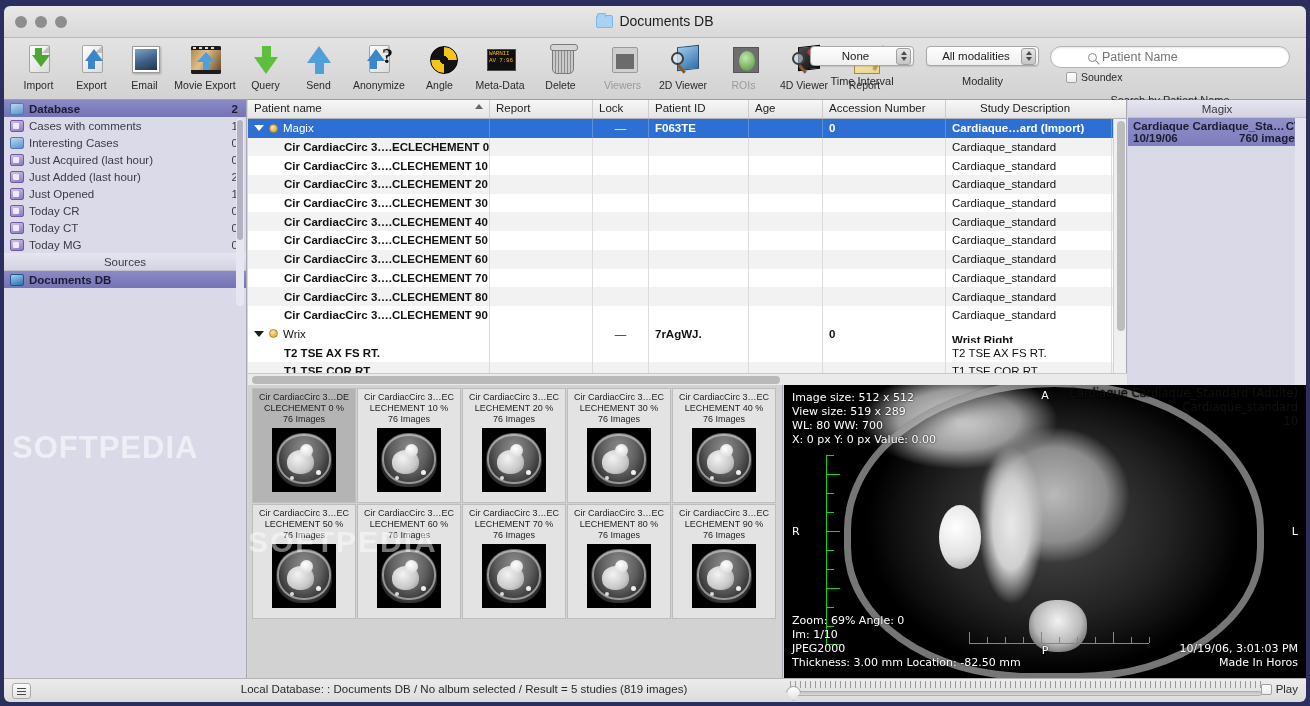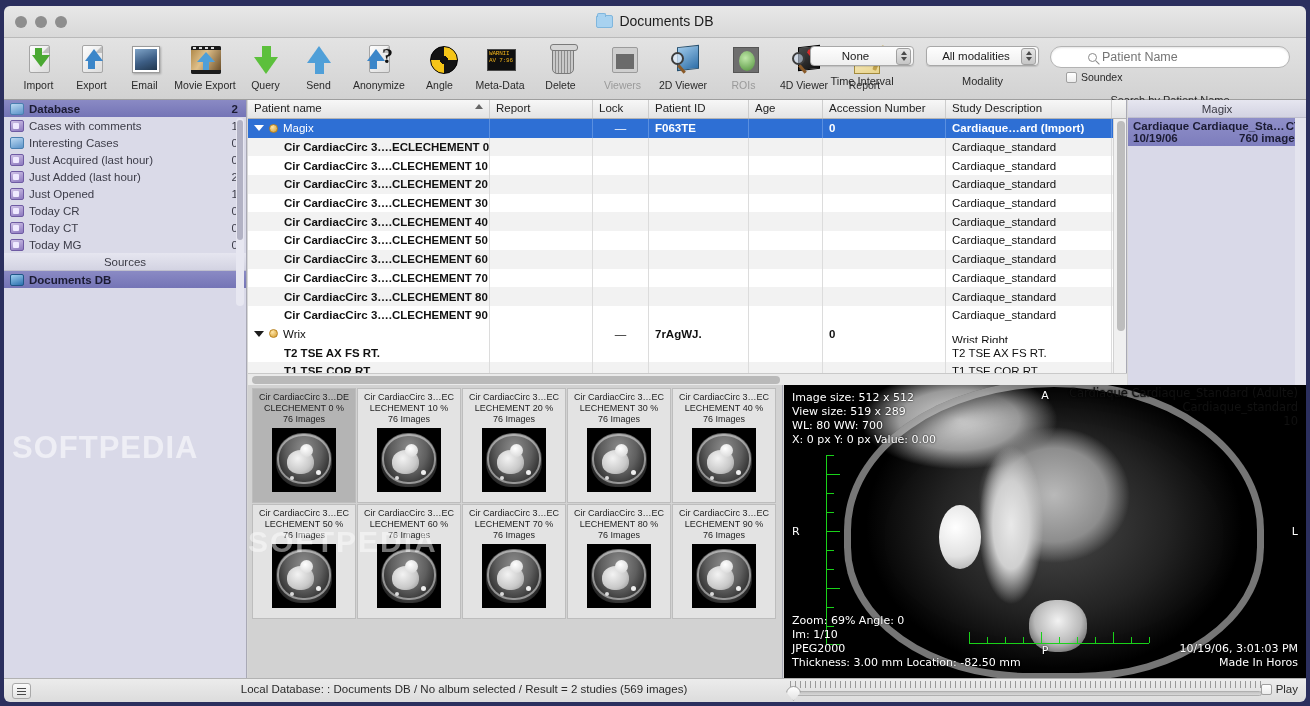--- a/index.html
+++ b/index.html
@@ -653,21 +653,21 @@
     </div>
 
     <div class="tablewrap">
       <div class="thead" id="table-head">
           <div class="th" style="width: 242px; flex: 0 0 auto;"><span>Patient name</span><span class="sortcaret"></span></div>
           <div class="th" style="width: 103px; flex: 0 0 auto;"><span>Report</span></div>
           <div class="th" style="width: 56px; flex: 0 0 auto;"><span>Lock</span></div>
           <div class="th" style="width: 100px; flex: 0 0 auto;"><span>Patient ID</span></div>
           <div class="th" style="width: 74px; flex: 0 0 auto;"><span>Age</span></div>
           <div class="th" style="width: 123px; flex: 0 0 auto;"><span>Accession Number</span></div>
-          <div class="th" style="width: 166px; flex: 0 0 auto;"><span>Study Description</span></div>
+          <div class="th" style="width: 166px; flex: 0 0 auto; margin-left: 28px;"><span>Study Description</span></div>
         </div>
       <div class="tbody" id="table-body">
           <div class="tr sel">
             <div class="td" style="width: 242px; flex: 0 0 auto;">
               <span class="twisty"></span>
               <span class="disc"></span>
               <span class="patient">Magix</span>
             </div>
             <div class="td" style="width: 103px; flex: 0 0 auto;">
               <span></span>
@@ -933,21 +933,21 @@
             <div class="td" style="width: 100px; flex: 0 0 auto;">
               <span style="font-weight: bold;">7rAgWJ.</span>
             </div>
             <div class="td c" style="width: 74px; flex: 0 0 auto;">
               <span></span>
             </div>
             <div class="td" style="width: 123px; flex: 0 0 auto;">
               <span style="font-weight: bold;">0</span>
             </div>
             <div class="td" style="width: 166px; flex: 0 0 auto;">
-              <span style="font-weight: normal; margin-top: 12px;">Wrist Right</span>
+              <span style="font-weight: bold; margin-top: 12px;">Wrist Right</span>
             </div>
           </div>
           <div class="tr">
             <div class="td" style="width: 242px; flex: 0 0 auto;">
               <span class="series-name">T2 TSE AX FS RT.</span>
             </div>
             <div class="td" style="width: 103px; flex: 0 0 auto;">
               <span></span>
             </div>
             <div class="td c" style="width: 56px; flex: 0 0 auto;">
@@ -1204,21 +1204,21 @@
       <div class="ov mb">P</div>
     </div>
   </div>
 
   <div class="statusbar">
     <div class="burger">
         <i></i>
         <i></i>
         <i></i>
       </div>
-    <div class="status-text">Local Database: : Documents DB / No album selected / Result = 2 studies (569 images)</div>
+    <div class="status-text">Local Database: : Documents DB / No album selected / Result = 5 studies (819 images)</div>
     <div class="slider-wrap">
       <div class="slider-ticks"></div>
       <div class="slider-track"></div>
       <div class="slider-knob"></div>
     </div>
     <div class="play-wrap">
       <span class="cb"></span>
       <span>Play</span>
     </div>
   </div>

